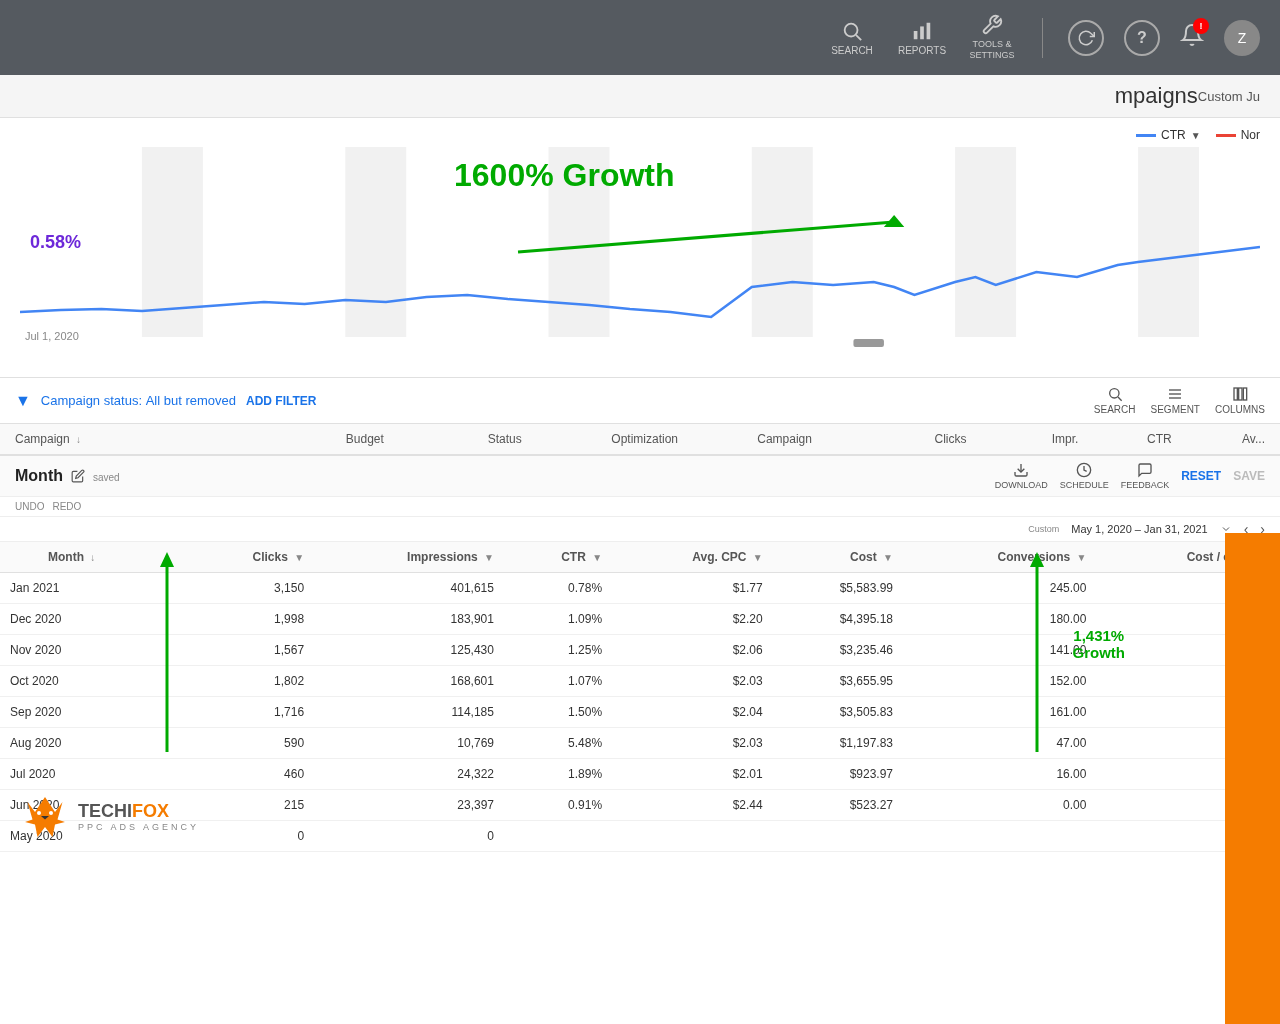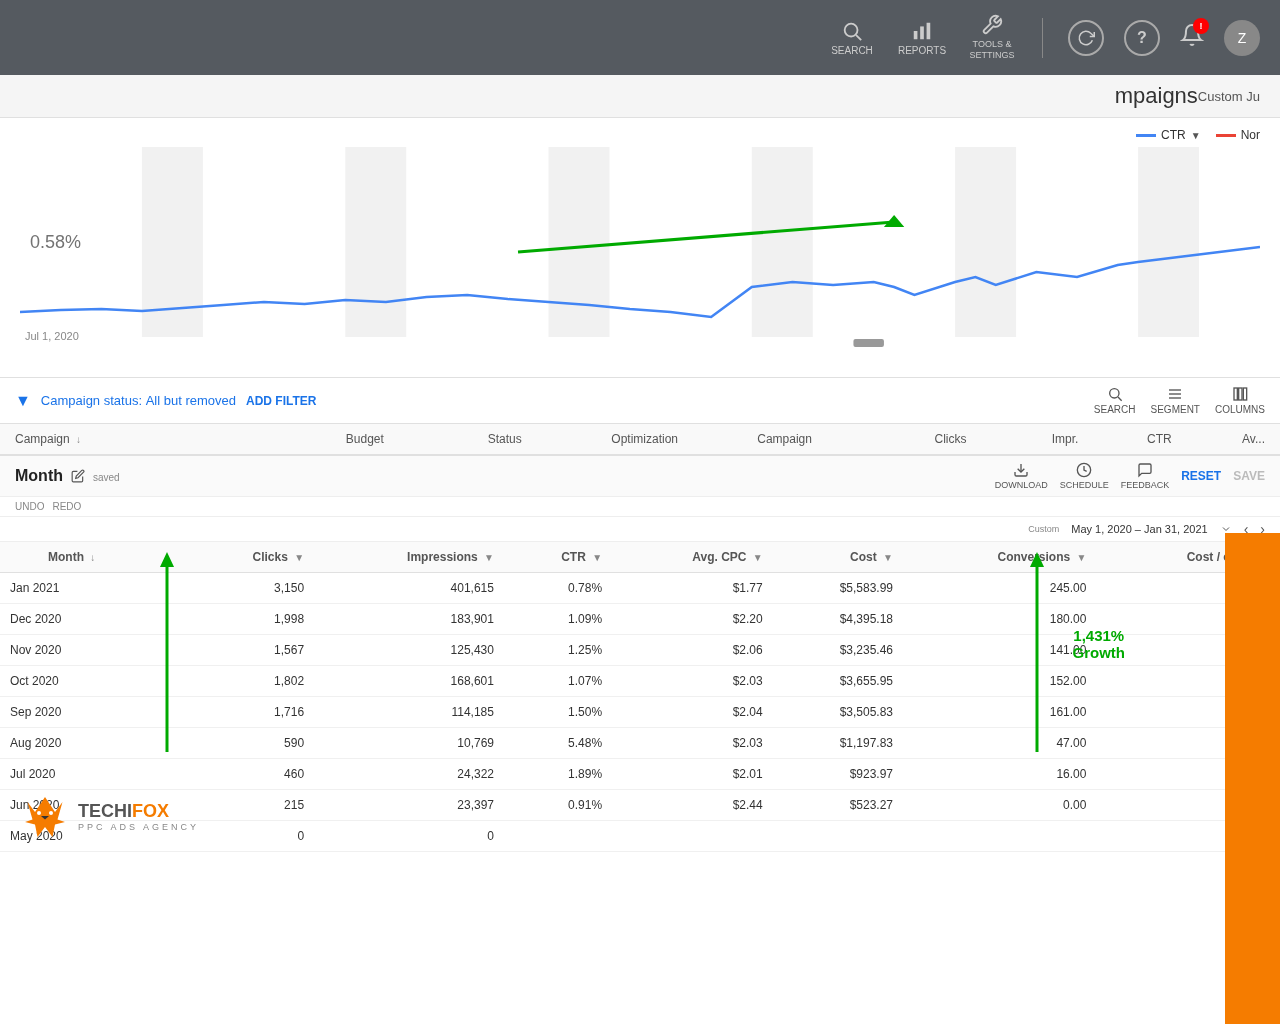--- a/index.html
+++ b/index.html
@@ -110,22 +110,22 @@
       width: 100%;
       height: 100%;
       pointer-events: none;
     }
 
     .pct-label {
       position: absolute;
       top: 85px;
       left: 10px;
       font-size: 18px;
-      font-weight: normal;
-      color: #737373;
+      font-weight: bold;
+      color: #6d28d9;
     }
     .chart-date-label {
       font-size: 11px;
       color: #888;
       margin-top: 2px;
     }
 
     
     .filter-bar {
       background: #fff;
@@ -362,20 +362,23 @@
         <span class="legend-dropdown">▼</span>
       </div>
       <div class="legend-item">
         <div class="legend-color-red"></div>
         <span>Nor</span>
       </div>
     </div>
 
     <div class="chart-canvas">
 
+      <div class="growth-annotation">
+        <span>1600% Growth</span>
+      </div>
 
       <div class="pct-label">
         <span>0.58%</span>
       </div>
 
       <svg class="growth-arrow-svg" viewBox="0 0 1220 200" preserveAspectRatio="none">
 
         <rect x="120" y="0" width="60" height="190" fill="#e8e8e8" opacity="0.6"></rect>
         <rect x="320" y="0" width="60" height="190" fill="#e8e8e8" opacity="0.6"></rect>
         <rect x="520" y="0" width="60" height="190" fill="#e8e8e8" opacity="0.6"></rect>

